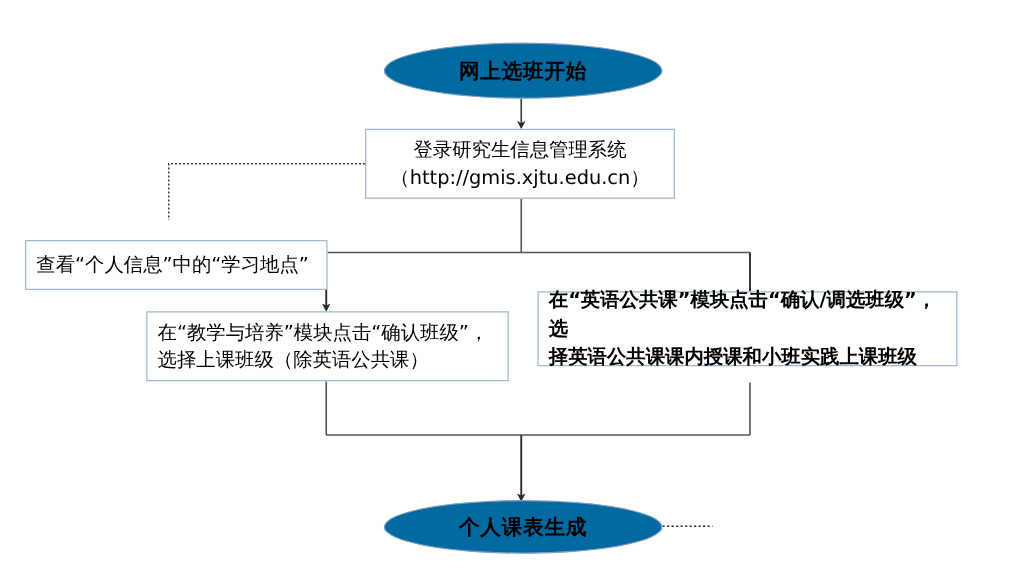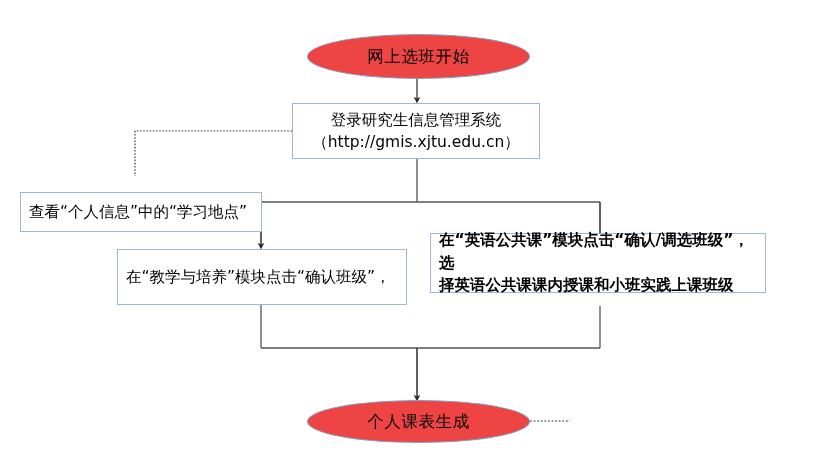--- a/index.html
+++ b/index.html
@@ -30,23 +30,24 @@
     display: flex;
     align-items: center;
     justify-content: center;
     text-align: center;
     color: #000000;
     z-index: 2;
   }
   .terminator {
     border: 1.4px solid #7f9dc0;
     border-radius: 50%;
-    background: #ef4444;
+    background: #0369a1;
     font-size: 16.5px;
     letter-spacing: 0.6px;
+    font-weight: bold;
   }
   .process {
     border: 1.3px solid #9db7d4;
     background: #ffffff;
     font-size: 15.5px;
     line-height: 1.45;
     padding: 3px 8px;
   }
   .process .txt {
     display: block;
@@ -127,20 +128,21 @@
     </span>
   </div>
 
   <div class="node process" id="n-check">
     <span class="txt">查看“个人信息”中的“学习地点”</span>
   </div>
 
   <div class="node process" id="n-teach">
     <span class="txt">
       <span>在“教学与培养”模块点击“确认班级”，</span><br>
+      <span>选择上课班级（除英语公共课）</span>
     </span>
   </div>
 
   <div class="node process" id="n-english">
     <span class="txt">
       <span>在“英语公共课”模块点击“确认/调选班级”，选</span><br>
       <span>择英语公共课课内授课和小班实践上课班级</span>
     </span>
   </div>
 

